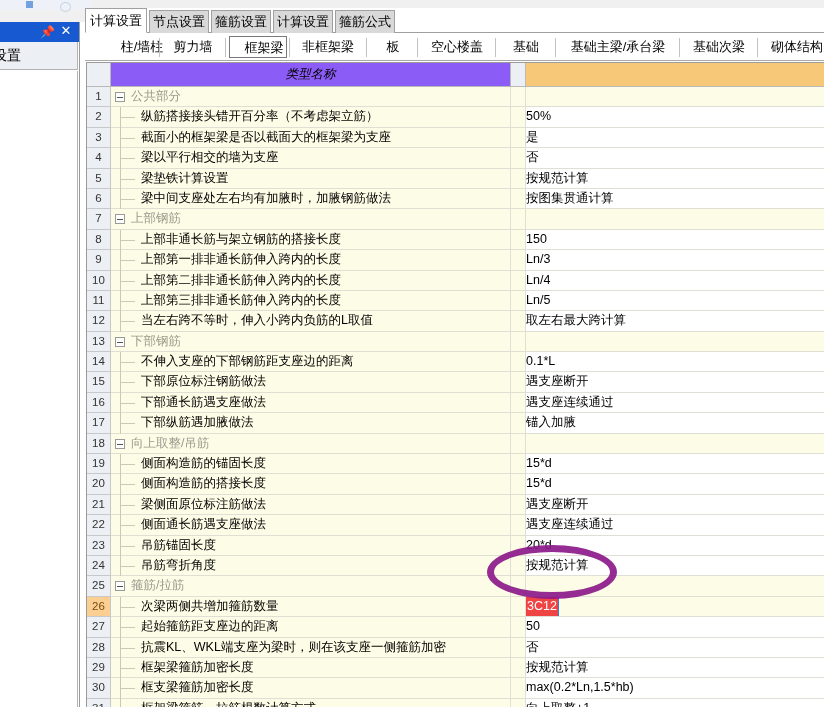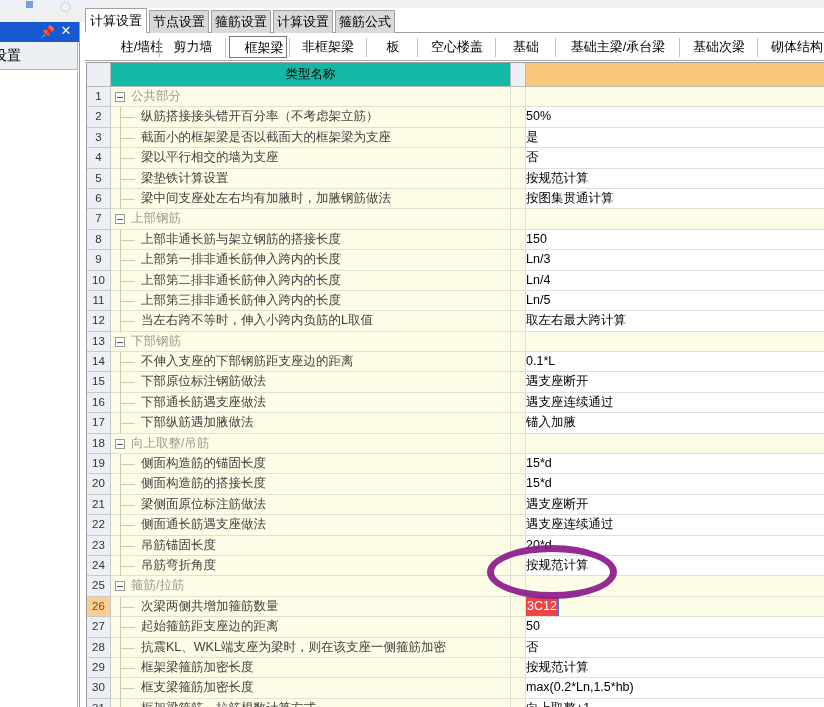--- a/index.html
+++ b/index.html
@@ -44,21 +44,21 @@
   .tab2{position:absolute;top:3px;height:22px;font-size:13px;line-height:22px;text-align:center;white-space:nowrap;color:#000;box-sizing:border-box;}
   .tab2.sel{border:1px solid #7a7a7a;background:#ffffff;padding-left:12px;}
   .tab2sep{position:absolute;top:5px;width:1px;height:19px;background:#c2c2c2;}
 
   
   .grid{position:absolute;left:1px;top:54px;width:738px;height:653px;background:#ffffff;border:1px solid #9b9b9b;border-right:none;border-bottom:none;box-sizing:border-box;overflow:hidden;}
   .ghead{position:absolute;left:0;top:0;width:737px;height:24px;box-sizing:border-box;border-bottom:1px solid #b9b9b9;}
   .ghead .hc{position:absolute;top:0;height:23px;box-sizing:border-box;border-right:1px solid #b9b9b9;
              font-size:12.5px;line-height:23px;text-align:center;}
   .hc.corner{left:0;width:24px;background:#eceff3;}
-  .hc.name{left:24px;width:400px;background:#14b8a6;}
+  .hc.name{left:24px;width:400px;background:#8b5cf6;font-style:italic;}
   .hc.gap{left:424px;width:15px;background:#eceff3;}
   .hc.val{left:439px;width:298px;border-right:none;
           background:linear-gradient(to bottom,#fbd693 0%,#f6c濃 0%);
           background-color:#f7c878;}
 
   .rows{position:absolute;left:0;top:24px;width:737px;}
   .row{position:relative;height:20.4px;}
   .cell{position:absolute;top:0;height:20.4px;box-sizing:border-box;border-bottom:1px solid #dfdfd3;}
   .c-num{left:0;width:24px;background:#eceff3;border-right:1px solid #c8c8c8;border-bottom:1px solid #c8c8c8;
          font-size:11.5px;line-height:19px;text-align:center;color:#333;}
@@ -71,21 +71,21 @@
   .row.sel .c-val{background:#fdfce6;}
 
   
   .tree{position:absolute;left:0;top:0;height:20.4px;}
   .vline{position:absolute;left:9px;top:0;width:1px;height:20.4px;background:#c9c9b4;}
   .expander{position:absolute;left:4px;top:5px;width:10px;height:10px;border:1px solid #9a9a9a;background:#fff;box-sizing:border-box;}
   .expander i{position:absolute;left:1px;top:4px;width:6px;height:1px;background:#555;}
   .hline{position:absolute;left:10px;top:10px;width:14px;height:1px;background:#c9c9b4;}
   .lbl{position:absolute;top:0;height:14px;line-height:19px;font-size:12.5px;white-space:nowrap;}
   .lbl.group{left:20px;color:#9a9a8d;}
-  .lbl.leaf{left:30px;color:#404040;}
+  .lbl.leaf{left:30px;color:#000000;}
 
   .valsel{display:inline-block;background:#ef4444;color:#ffffff;padding:0 1px;outline:1px solid #2f7fd8;}
 
   
   .ellipse{position:absolute;left:487px;top:545px;width:130px;height:54px;
            border:7px solid #8b1a8b;border-radius:50%;box-sizing:border-box;z-index:40;
            opacity:.92;}
 </style>
 </head>
 <body>

